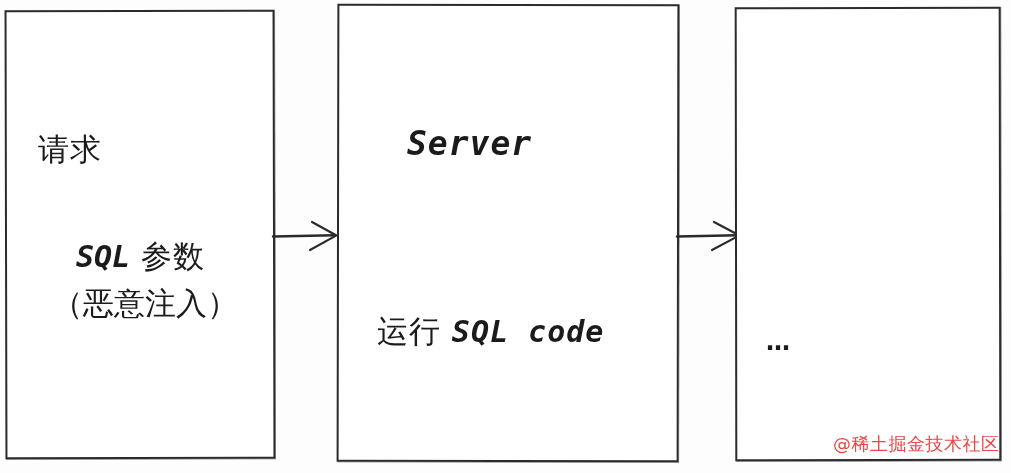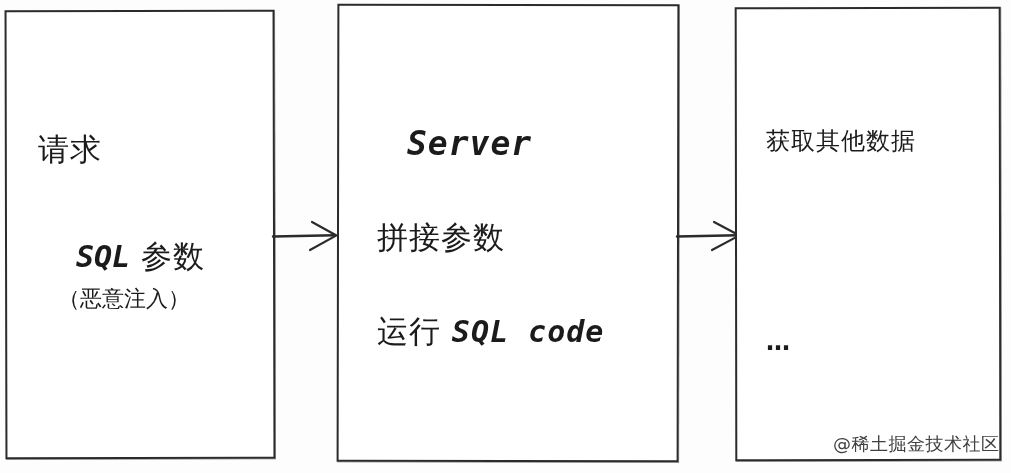--- a/index.html
+++ b/index.html
@@ -37,21 +37,21 @@
     white-space: nowrap;
     line-height: 1.0;
   }
 
   
   #t-request   { left: 38px; top: 134px; font-size: 31px; letter-spacing: 1px; }
   #t-sqlparam  { left: 36px; top: 241px; font-size: 31px; letter-spacing: 1px;
                  font-family: "DejaVu Sans", "Liberation Sans", sans-serif; }
   #t-sqlparam .mono-hand { font-family: "DejaVu Sans Mono", "Liberation Mono", monospace;
                  font-weight: 700; font-style: italic; letter-spacing: 0px; font-size: 30px; margin-left: 40px; }
-  #t-inject    { left: 58px; top: 288px; font-size: 22px; letter-spacing: 0px; text-align: center; }
+  #t-inject    { left: 52px; top: 288px; font-size: 31px; letter-spacing: 0px; text-align: center; }
 
   
   #t-server    { left: 379px; top: 127px; font-size: 33px; letter-spacing: 1px;
                  font-family: "DejaVu Sans Mono", "Liberation Mono", monospace;
                  font-weight: 700; font-style: italic; margin-left: 28px; }
   #t-concat    { left: 377px; top: 222px; font-size: 31px; letter-spacing: 1px; }
   #t-runsql    { left: 377px; top: 316px; font-size: 31px; letter-spacing: 1px; }
   #t-runsql .mono-hand { font-family: "DejaVu Sans Mono", "Liberation Mono", monospace;
                  font-weight: 700; font-style: italic; letter-spacing: 1px; font-size: 30px; }
 
@@ -65,21 +65,21 @@
   .arrow-svg { position: absolute; overflow: visible; }
   #arrow-1 { left: 272px; top: 212px; }
   #arrow-2 { left: 676px; top: 212px; }
 
   
   #watermark {
     position: absolute;
     left: 833px;
     top: 432px;
     font-size: 18px;
-    color: #404040;
+    color: #ef4444;
     letter-spacing: 0.5px;
     white-space: nowrap;
     font-family: "DejaVu Sans", "Liberation Sans", sans-serif;
   }
 </style>
 </head>
 <body>
 
 <div id="canvas">
 
@@ -94,33 +94,31 @@
   <svg class="arrow-svg" id="arrow-1" width="70" height="48">
     <path d="M1,24.5 L63,23.2" stroke="#2b2b2b" stroke-width="2.4" fill="none" stroke-linecap="round"></path>
     <path d="M40,10 L64,23.2" stroke="#2b2b2b" stroke-width="2.2" fill="none" stroke-linecap="round"></path>
     <path d="M38,38 L64,23.6" stroke="#2b2b2b" stroke-width="2.2" fill="none" stroke-linecap="round"></path>
   </svg>
 
   <div class="box" id="box-server"></div>
 
   <div class="tblock" id="t-server">Server</div>
 
-  <div class="tblock" id="t-concat">拼接参数</div>
 
   <div class="tblock" id="t-runsql"><span>运行 </span><span class="mono-hand">SQL code</span></div>
 
   <svg class="arrow-svg" id="arrow-2" width="70" height="48">
     <path d="M1,24.5 L62,23.2" stroke="#2b2b2b" stroke-width="2.4" fill="none" stroke-linecap="round"></path>
     <path d="M38,10 L63,23.2" stroke="#2b2b2b" stroke-width="2.2" fill="none" stroke-linecap="round"></path>
     <path d="M36,38 L63,23.6" stroke="#2b2b2b" stroke-width="2.2" fill="none" stroke-linecap="round"></path>
   </svg>
 
   <div class="box" id="box-database"></div>
 
-  <div class="tblock" id="t-fetch">获取其他数据</div>
 
 
 
   <div class="tblock" id="t-ellipsis">…</div>
 
   <div id="watermark">@稀土掘金技术社区</div>
 
 </div>
 
 </body></html>

